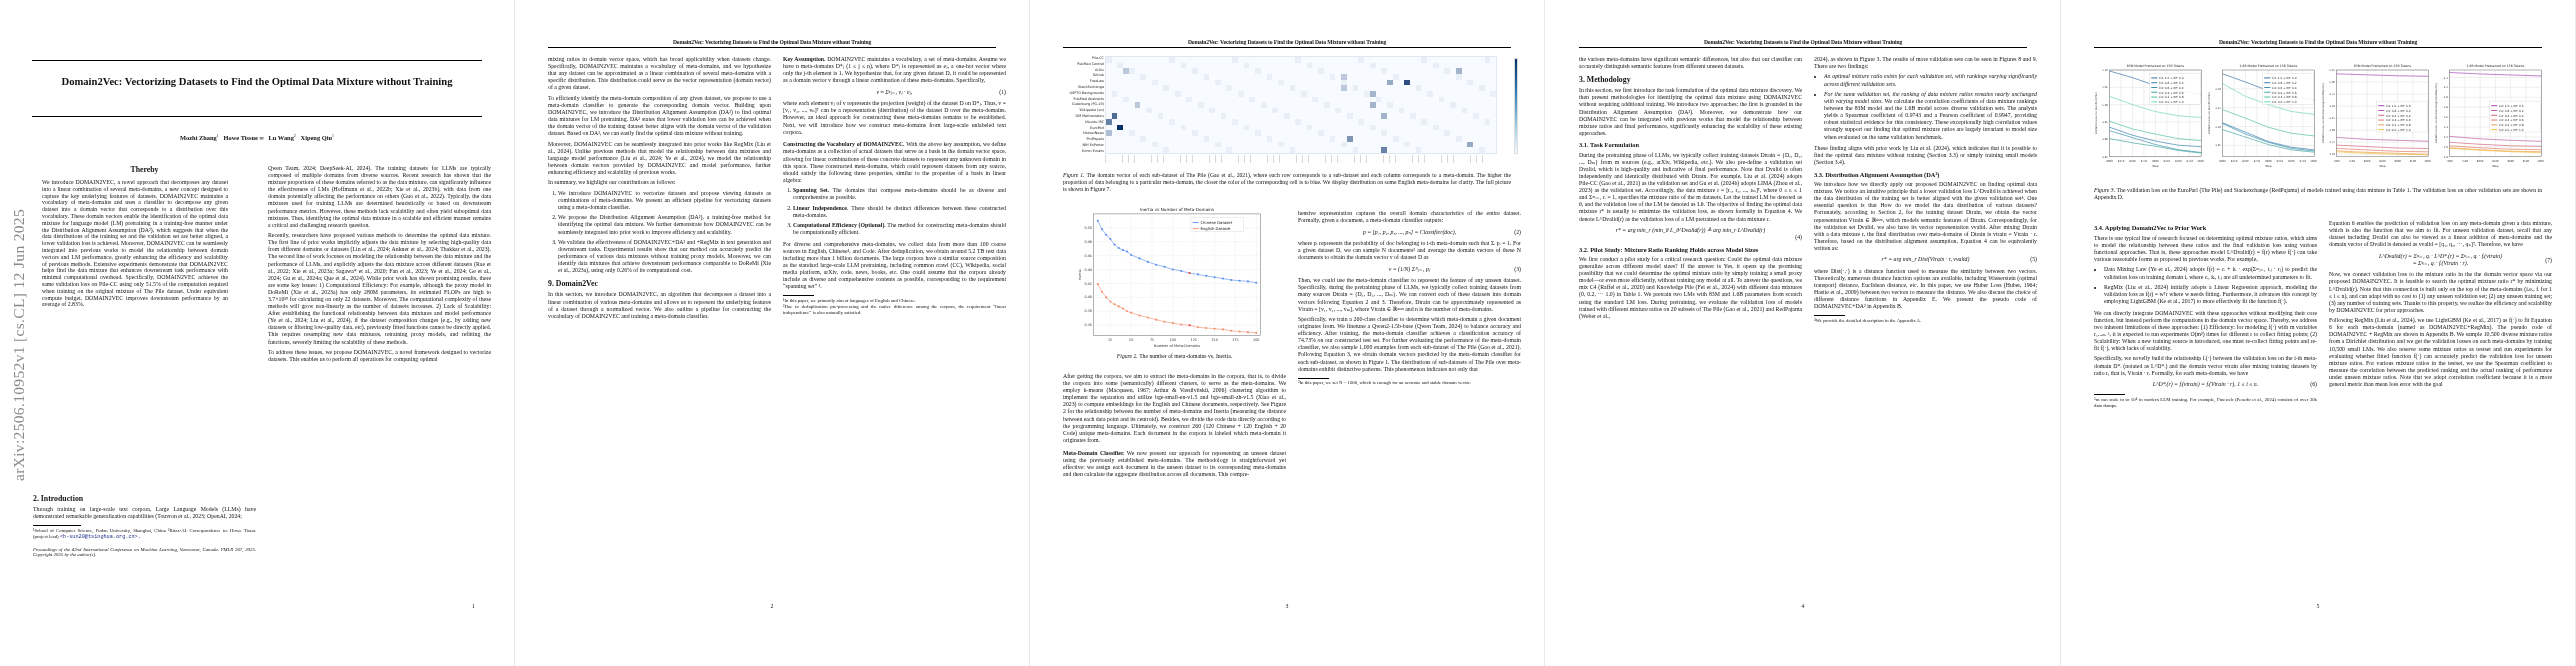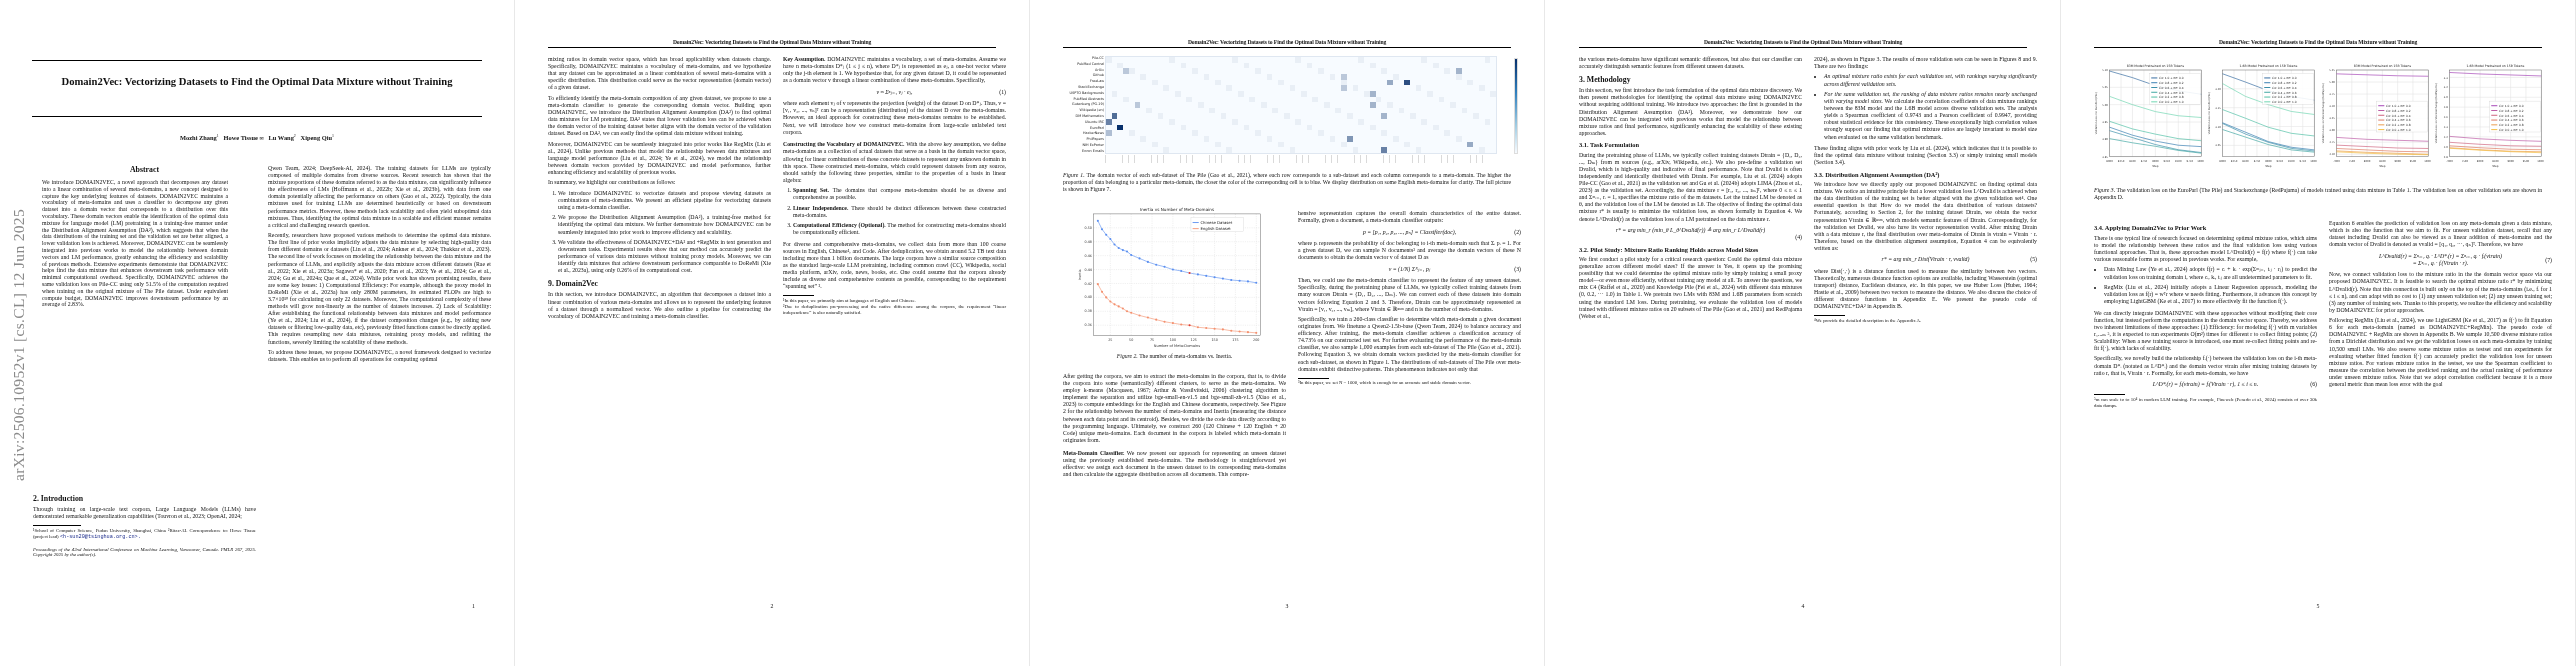--- a/index.html
+++ b/index.html
@@ -55,21 +55,21 @@
   <div class="authors">
     <span>Mozhi Zhang</span><sup>1</sup>&nbsp;&nbsp;
     <span>Howe Tissue</span>&nbsp;<span style="font-weight:normal;font-size:5px">✉</span>&nbsp;&nbsp;
     <span>Lu Wang</span><sup>2</sup>&nbsp;&nbsp;
     <span>Xipeng Qiu</span><sup>1</sup>
   </div>
   <div class="arxiv">
       <span>arXiv:2506.10952v1  [cs.CL]  12 Jun 2025</span>
     </div>
 
-  <div class="abs-h">Abstract</div>
+  <div class="abs-h">Thereby</div>
   <div class="abstract">We introduce DOMAIN2VEC, a novel approach that decomposes any dataset into a linear combination of several meta-domains, a new concept designed to capture the key underlying features of datasets. DOMAIN2VEC maintains a vocabulary of meta-domains and uses a classifier to decompose any given dataset into a domain vector that corresponds to a distribution over this vocabulary. These domain vectors enable the identification of the optimal data mixture for language model (LM) pretraining in a training-free manner under the Distribution Alignment Assumption (DA²), which suggests that when the data distributions of the training set and the validation set are better aligned, a lower validation loss is achieved. Moreover, DOMAIN2VEC can be seamlessly integrated into previous works to model the relationship between domain vectors and LM performance, greatly enhancing the efficiency and scalability of previous methods. Extensive experiments demonstrate that DOMAIN2VEC helps find the data mixture that enhances downstream task performance with minimal computational overhead. Specifically, DOMAIN2VEC achieves the same validation loss on Pile-CC using only 51.5% of the computation required when training on the original mixture of The Pile dataset. Under equivalent compute budget, DOMAIN2VEC improves downstream performance by an average of 2.83%.</div>
 
   <div class="col lc" style="top:489px">
     <h2 class="sec">2. Introduction</h2>
     <p>Through training on large-scale text corpora, Large Language Models (LLMs) have demonstrated remarkable generalization capabilities (Touvron et al., 2023; OpenAI, 2024;</p>
     <div class="fn" style="border-top:none;position:relative">
       <div style="width:48px;border-top:0.4px solid #000;margin-bottom:1.7px"></div>
       <span>¹School of Computer Science, Fudan University, Shanghai, China ²Ritzz-AI. Correspondence to: Howe Tissue (project lead)</span>
       <span class="mono cite">&lt;h-sun20@tsinghua.org.cn&gt;.</span>
     </div>

